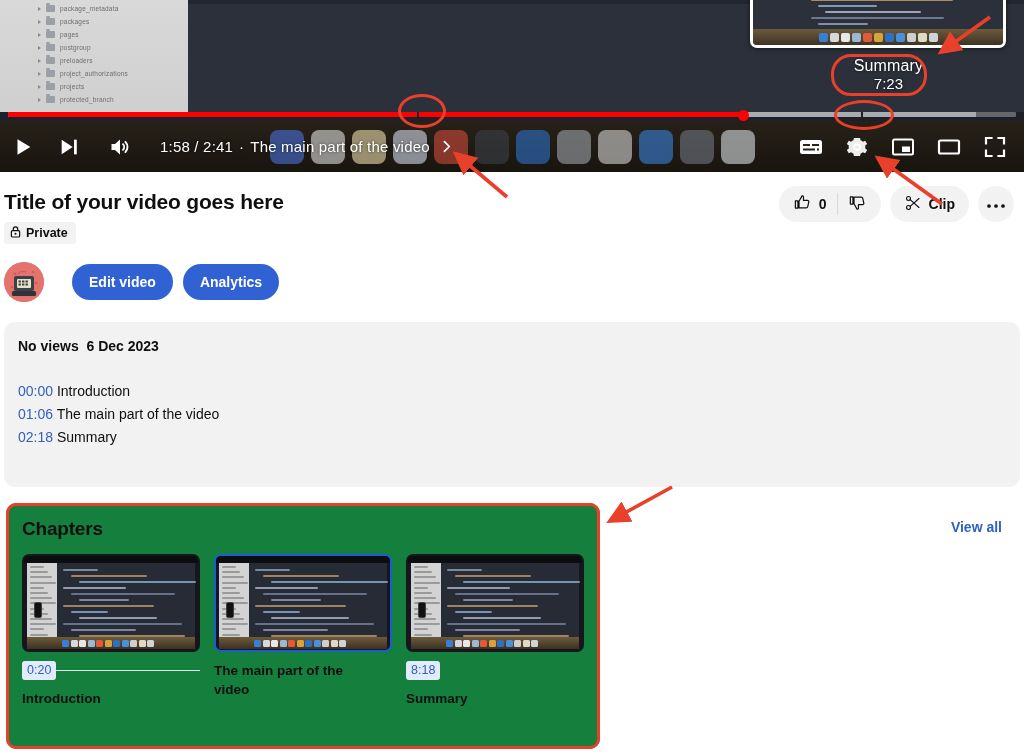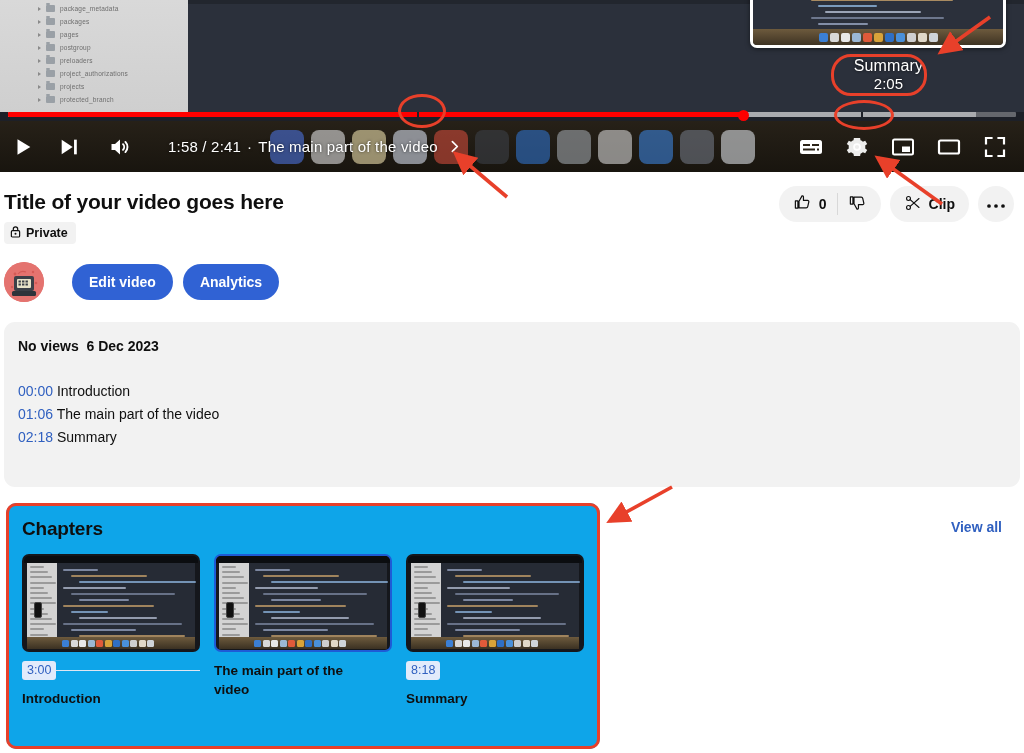--- a/index.html
+++ b/index.html
@@ -72,21 +72,21 @@
     display:flex; align-items:center;
     background: linear-gradient(180deg, rgba(40,33,22,.88), rgba(24,20,13,.95));
   }
   .dock-bg { position:absolute; left:270px; top:0; height:51px; display:flex; align-items:center; gap:7px; opacity:.62; }
   .dock-bg i { width:34px;height:34px;border-radius:8px; display:block; }
   .ctrl-left { position:relative; display:flex; align-items:center; z-index:3; }
   .cbtn { width:46px;height:46px;display:flex;align-items:center;justify-content:center;cursor:pointer; }
   .cbtn.wide { width:56px; }
   .timebar {
     position:relative; z-index:3; color:#fff; font-size:15px; letter-spacing:.2px;
-    display:flex; align-items:center; gap:6px; margin-left:20px; white-space:nowrap;
+    display:flex; align-items:center; gap:6px; margin-left:12px; white-space:nowrap;
     text-shadow:0 0 3px rgba(0,0,0,.7);
   }
   .chap-next { display:inline-flex; align-items:center; margin-left:2px; }
   .ctrl-right { position:absolute; right:6px; top:0; height:51px; display:flex; align-items:center; z-index:3; }
 
   
   .meta { position:absolute; left:0; top:172px; width:1024px; }
   .video-title { font-size:21px; font-weight:700; color:#0f0f0f; margin:18px 0 0 4px; letter-spacing:-.2px;}
   .badge-private {
     display:inline-flex; align-items:center; gap:5px;
@@ -125,21 +125,21 @@
   }
   .desc-stats { font-size:14px; font-weight:700; color:#0f0f0f; }
   .desc-body { font-size:14px; color:#0f0f0f; margin-top:4px; line-height:20px;}
   .desc-chapters { margin-top:26px; }
   .desc-chapter-line { font-size:14px; color:#0f0f0f; line-height:23px; }
   .ts { color:#3060c0; cursor:pointer; }
 
   
   .chapters-panel {
     position:absolute; left:6px; top:503px; width:594px; height:246px;
-    background:#0ea5e9; border-radius:11px; padding:15px 16px 0 16px;
+    background:#15803d; border-radius:11px; padding:15px 16px 0 16px;
   }
   .chapters-head { font-size:19px; font-weight:700; color:#0f0f0f; letter-spacing:-.2px;}
   .chapter-list { display:flex; gap:14px; margin-top:14px; }
   .chapter-card { width:178px; cursor:pointer; }
   .thumb {
     width:178px;height:98px;border-radius:7px;overflow:hidden;position:relative;
     background:#15171c; border:2px solid transparent;
   }
   .thumb.active { border-color:#1e5bd6; }
   .th-top { position:absolute;left:0;right:0;top:0;height:7px;background:#0b0d10; }
@@ -244,21 +244,21 @@
           <i style="background: rgb(47, 111, 196);"></i>
           <i style="background: rgb(74, 144, 217);"></i>
           <i style="background: rgb(207, 207, 207);"></i>
           <i style="background: rgb(224, 216, 200);"></i>
           <i style="background: rgb(207, 212, 217);"></i>
         </div>
     </div>
 
     <div class="seek-tooltip">
       <div class="tt-title">Summary</div>
-      <div class="tt-time">2:05</div>
+      <div class="tt-time">7:23</div>
     </div>
 
     <div class="progress-wrap">
       <div class="pg-track"></div>
       <div class="pg-load" id="pg-load" style="width: 967.68px;"></div>
       <div class="pg-fill" id="pg-fill" style="width: 735.84px;"></div>
       <div class="pg-gap" style="left:417px;"></div>
       <div class="pg-gap" style="left:861px;"></div>
       <div class="pg-knob" id="pg-knob" style="left: 738.34px;"></div>
     </div>
@@ -483,21 +483,21 @@
               <i style="background: rgb(224, 90, 58);"></i>
               <i style="background: rgb(216, 163, 58);"></i>
               <i style="background: rgb(47, 111, 196);"></i>
               <i style="background: rgb(74, 144, 217);"></i>
               <i style="background: rgb(207, 207, 207);"></i>
               <i style="background: rgb(224, 216, 200);"></i>
               <i style="background: rgb(207, 212, 217);"></i>
             </div>
           </div>
           <div class="chap-timeline">
-            <span class="chap-time">3:00</span>
+            <span class="chap-time">0:20</span>
             <span class="chap-rule"></span>
           </div>
           <div class="chap-title">Introduction</div>
         </div>
         <div class="chapter-card">
           <div class="thumb active">
             <div class="th-top"></div>
             <div class="th-side">
               <div class="pv-line" style="left: 3px; top: 3px; width: 14px; background: rgb(154, 154, 154);"></div>
               <div class="pv-line" style="left: 3px; top: 8.2px; width: 18px; background: rgb(154, 154, 154);"></div>

